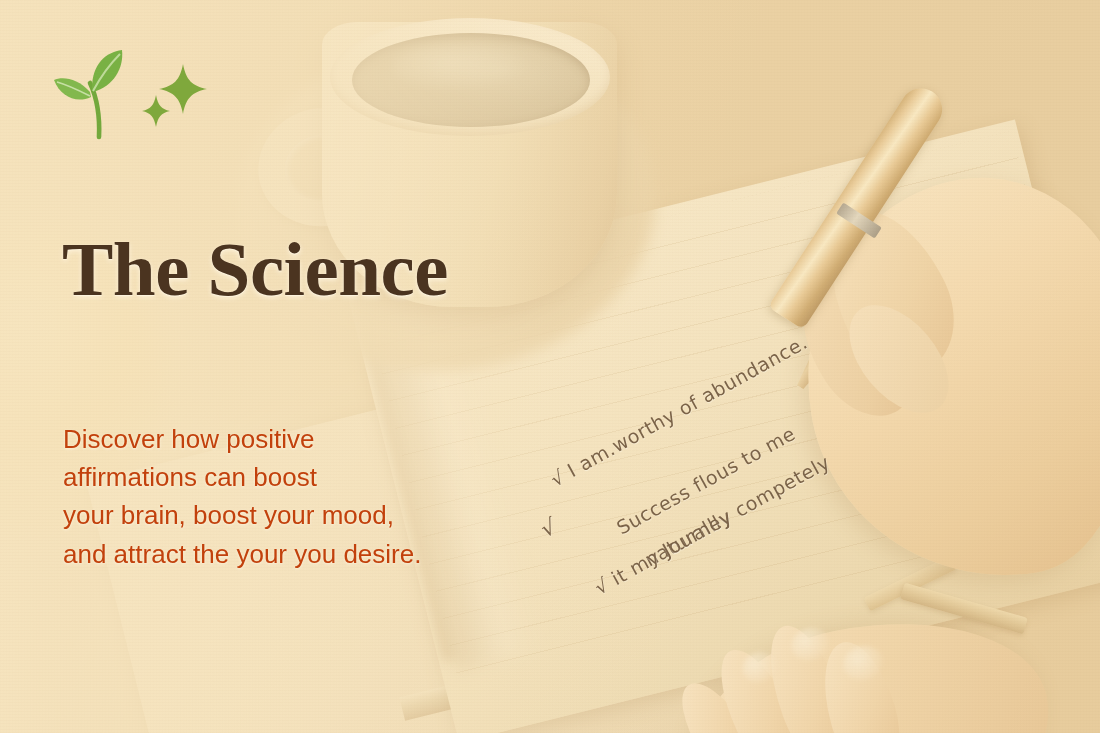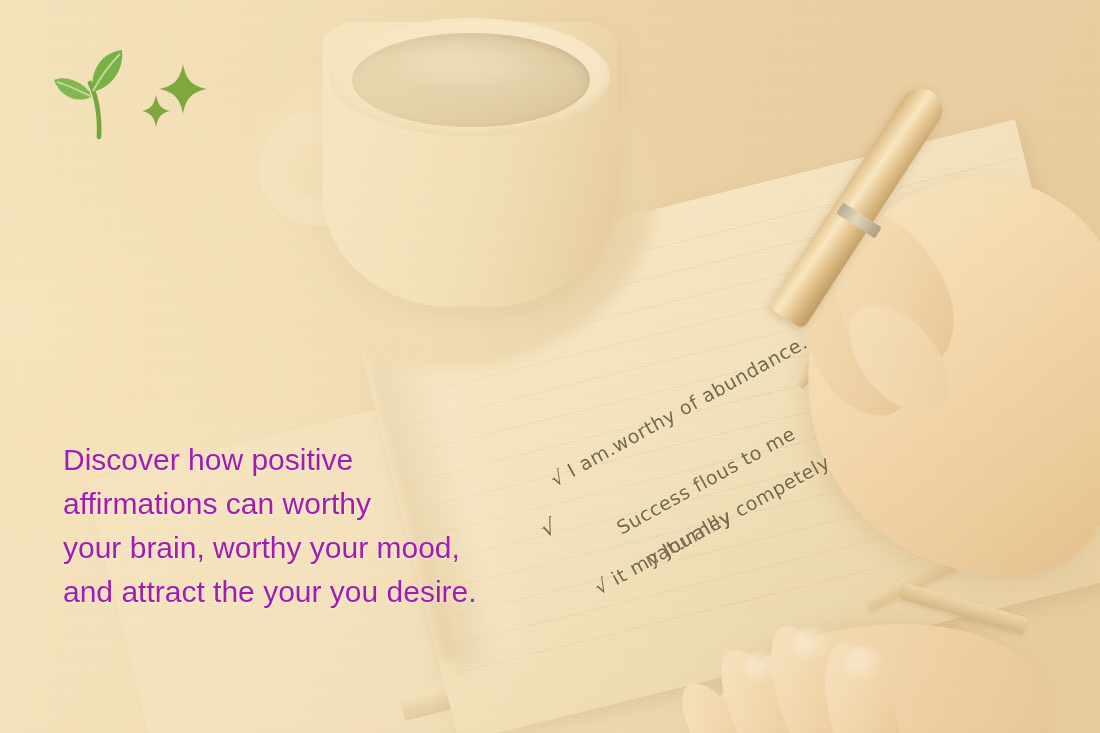--- a/index.html
+++ b/index.html
@@ -409,27 +409,27 @@
     font-size: 77px;
     line-height: 1.08;
     letter-spacing: -0.5px;
     color: #4b3420;
     text-shadow: 0 2px 5px rgba(255,246,226,0.85), 0 1px 0 rgba(255,250,235,0.6);
   }
   .headline .ln { display: block; }
 
   .subhead {
     position: absolute;
-    left: 63px; top: 408px;
+    left: 63px; top: 394px;
     width: 490px;
     font-family: "Liberation Sans", "DejaVu Sans", sans-serif;
     font-weight: 400;
-    font-size: 30px;
+    font-size: 26px;
     line-height: 1.47;
-    color: #a21caf;
+    color: #c2410c;
     text-shadow: 0 1px 3px rgba(255,248,230,0.80);
   }
   .subhead .ln { display: block; }
 </style>
 </head>
 <body>
 
 <div class="poster">
 
   <div class="photo-layer">
@@ -519,23 +519,24 @@
           <path d="M131 16 C134 32, 140 38, 155 41 C140 44, 134 50, 131 66 C128 50, 122 44, 107 41 C122 38, 128 32, 131 16 Z" fill="#7fa83c"></path>
         </g>
 
         <g>
           <path d="M104 47 C106 57, 109 61, 118 63 C109 65, 106 69, 104 79 C102 69, 99 65, 90 63 C99 61, 102 57, 104 47 Z" fill="#7fa83c"></path>
         </g>
       </svg>
     </div>
 
     <h1 class="headline">
+      <span class="ln">The Science</span>
     </h1>
 
     <p class="subhead">
       <span class="ln">Discover how positive</span>
-      <span class="ln">affirmations can worthy</span>
-      <span class="ln">your brain, worthy your mood,</span>
+      <span class="ln">affirmations can boost</span>
+      <span class="ln">your brain, boost your mood,</span>
       <span class="ln">and attract the your you desire.</span>
     </p>
 
   </div>
 </div>
 
 </body></html>

